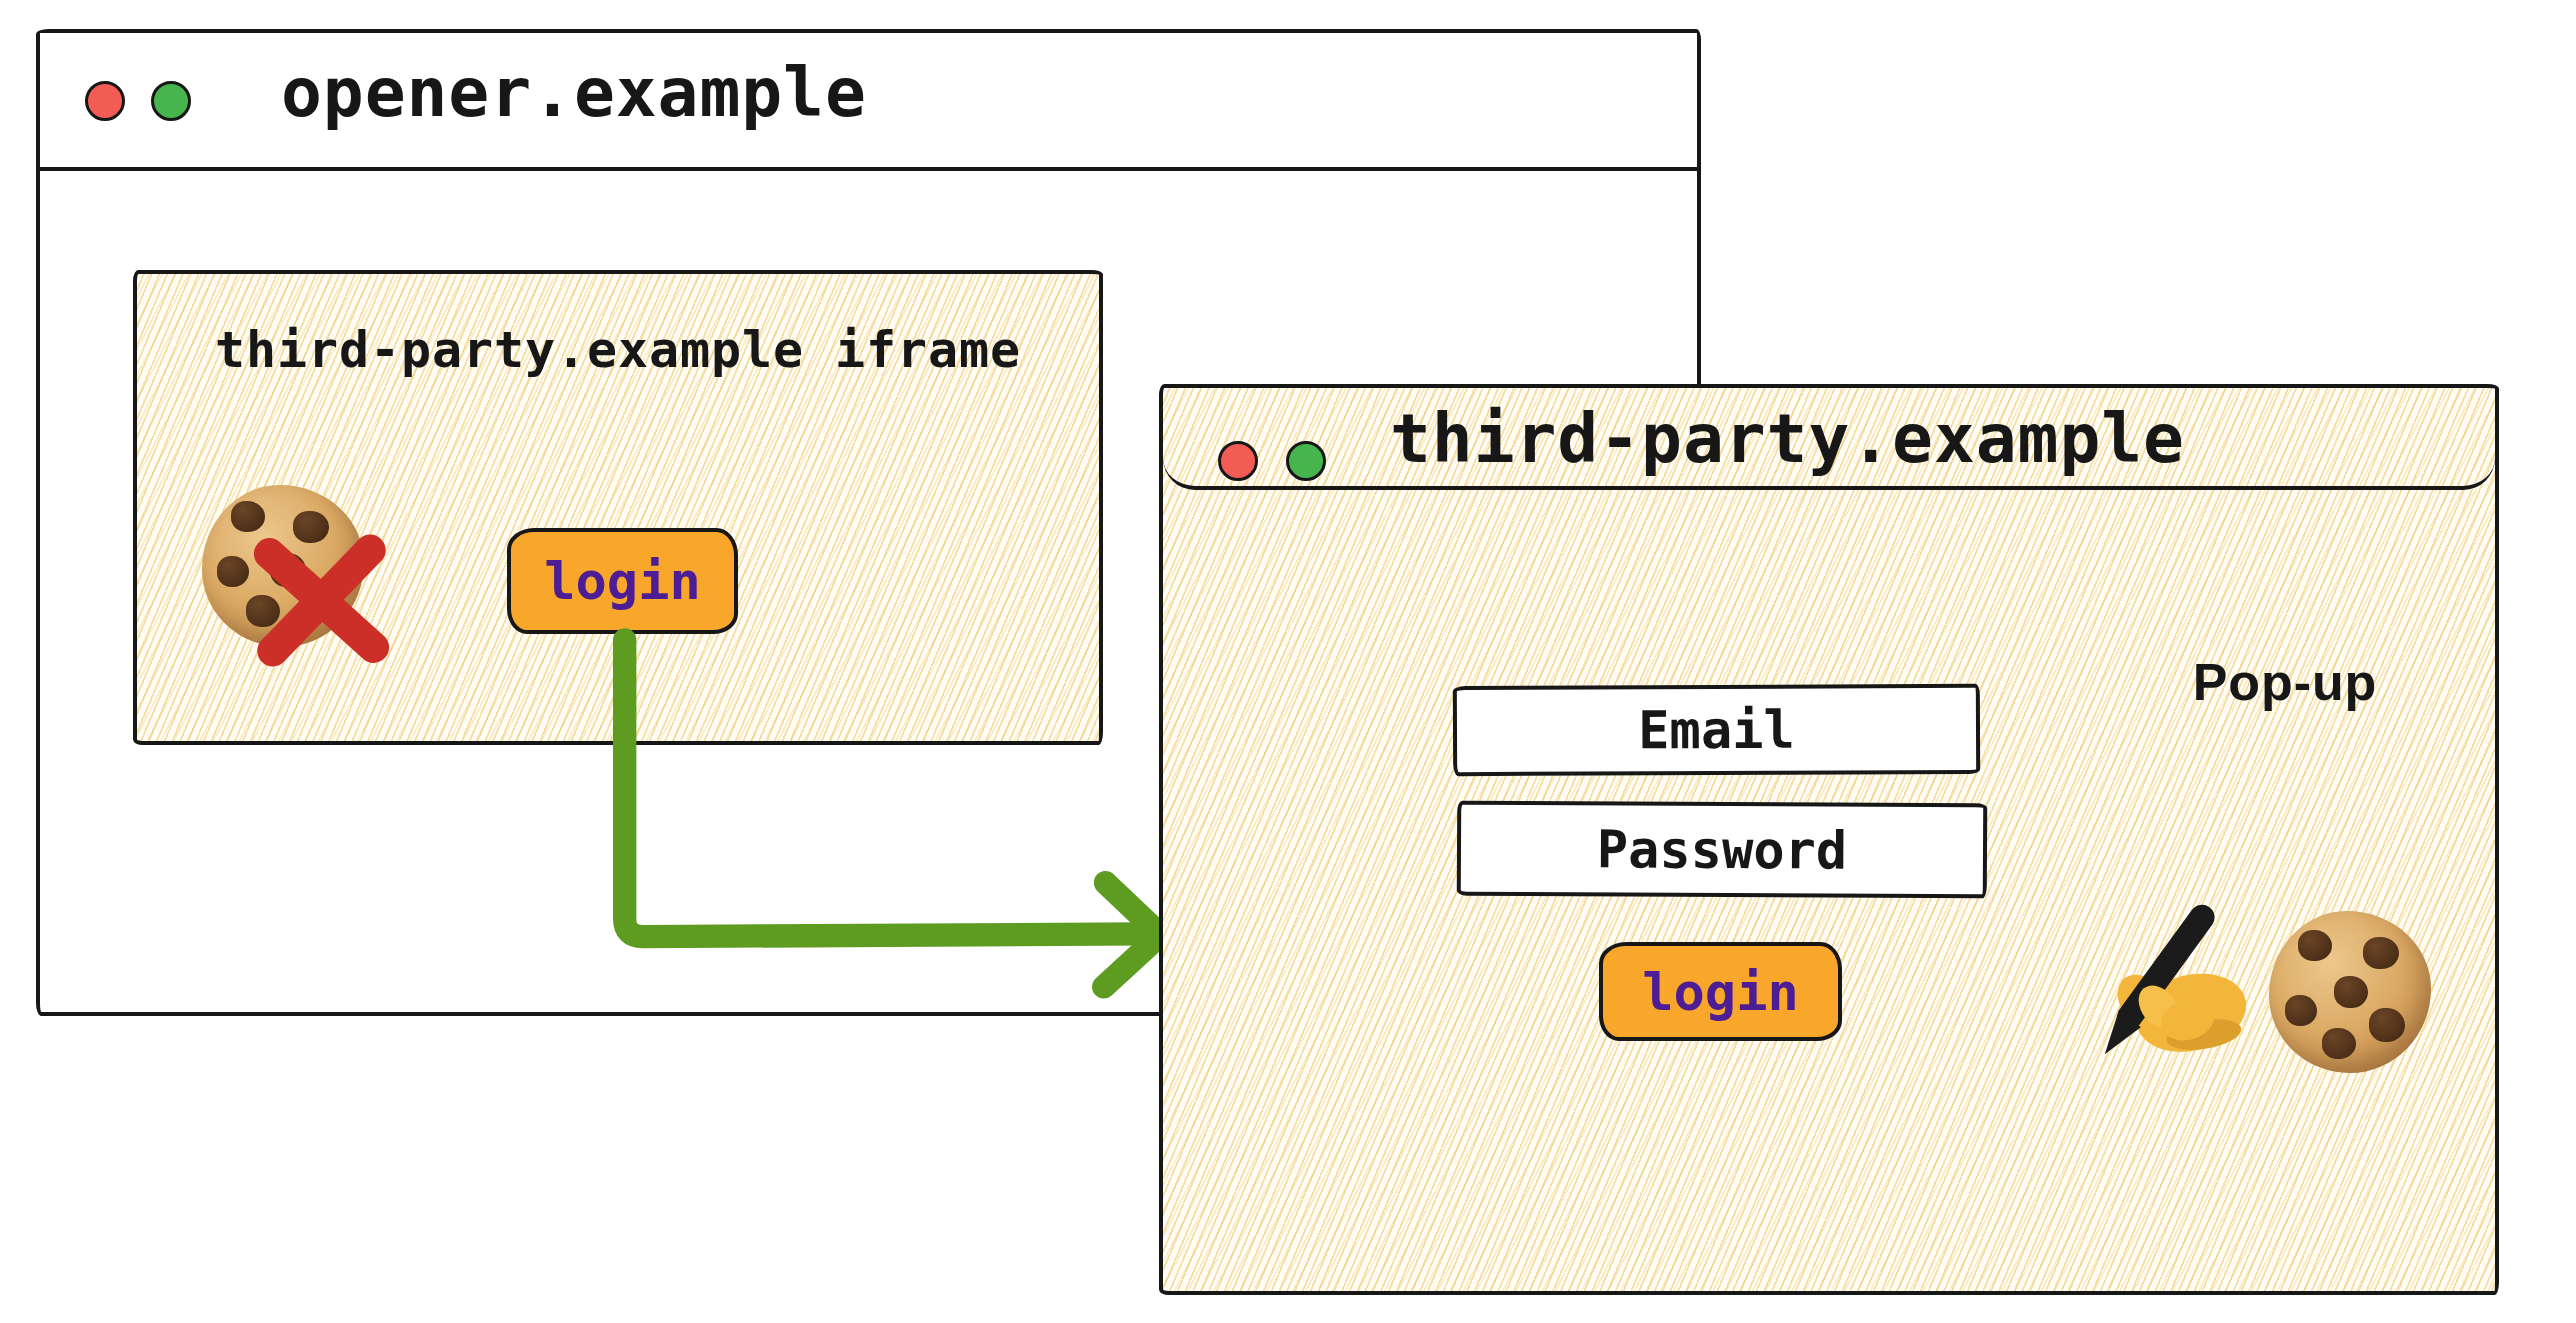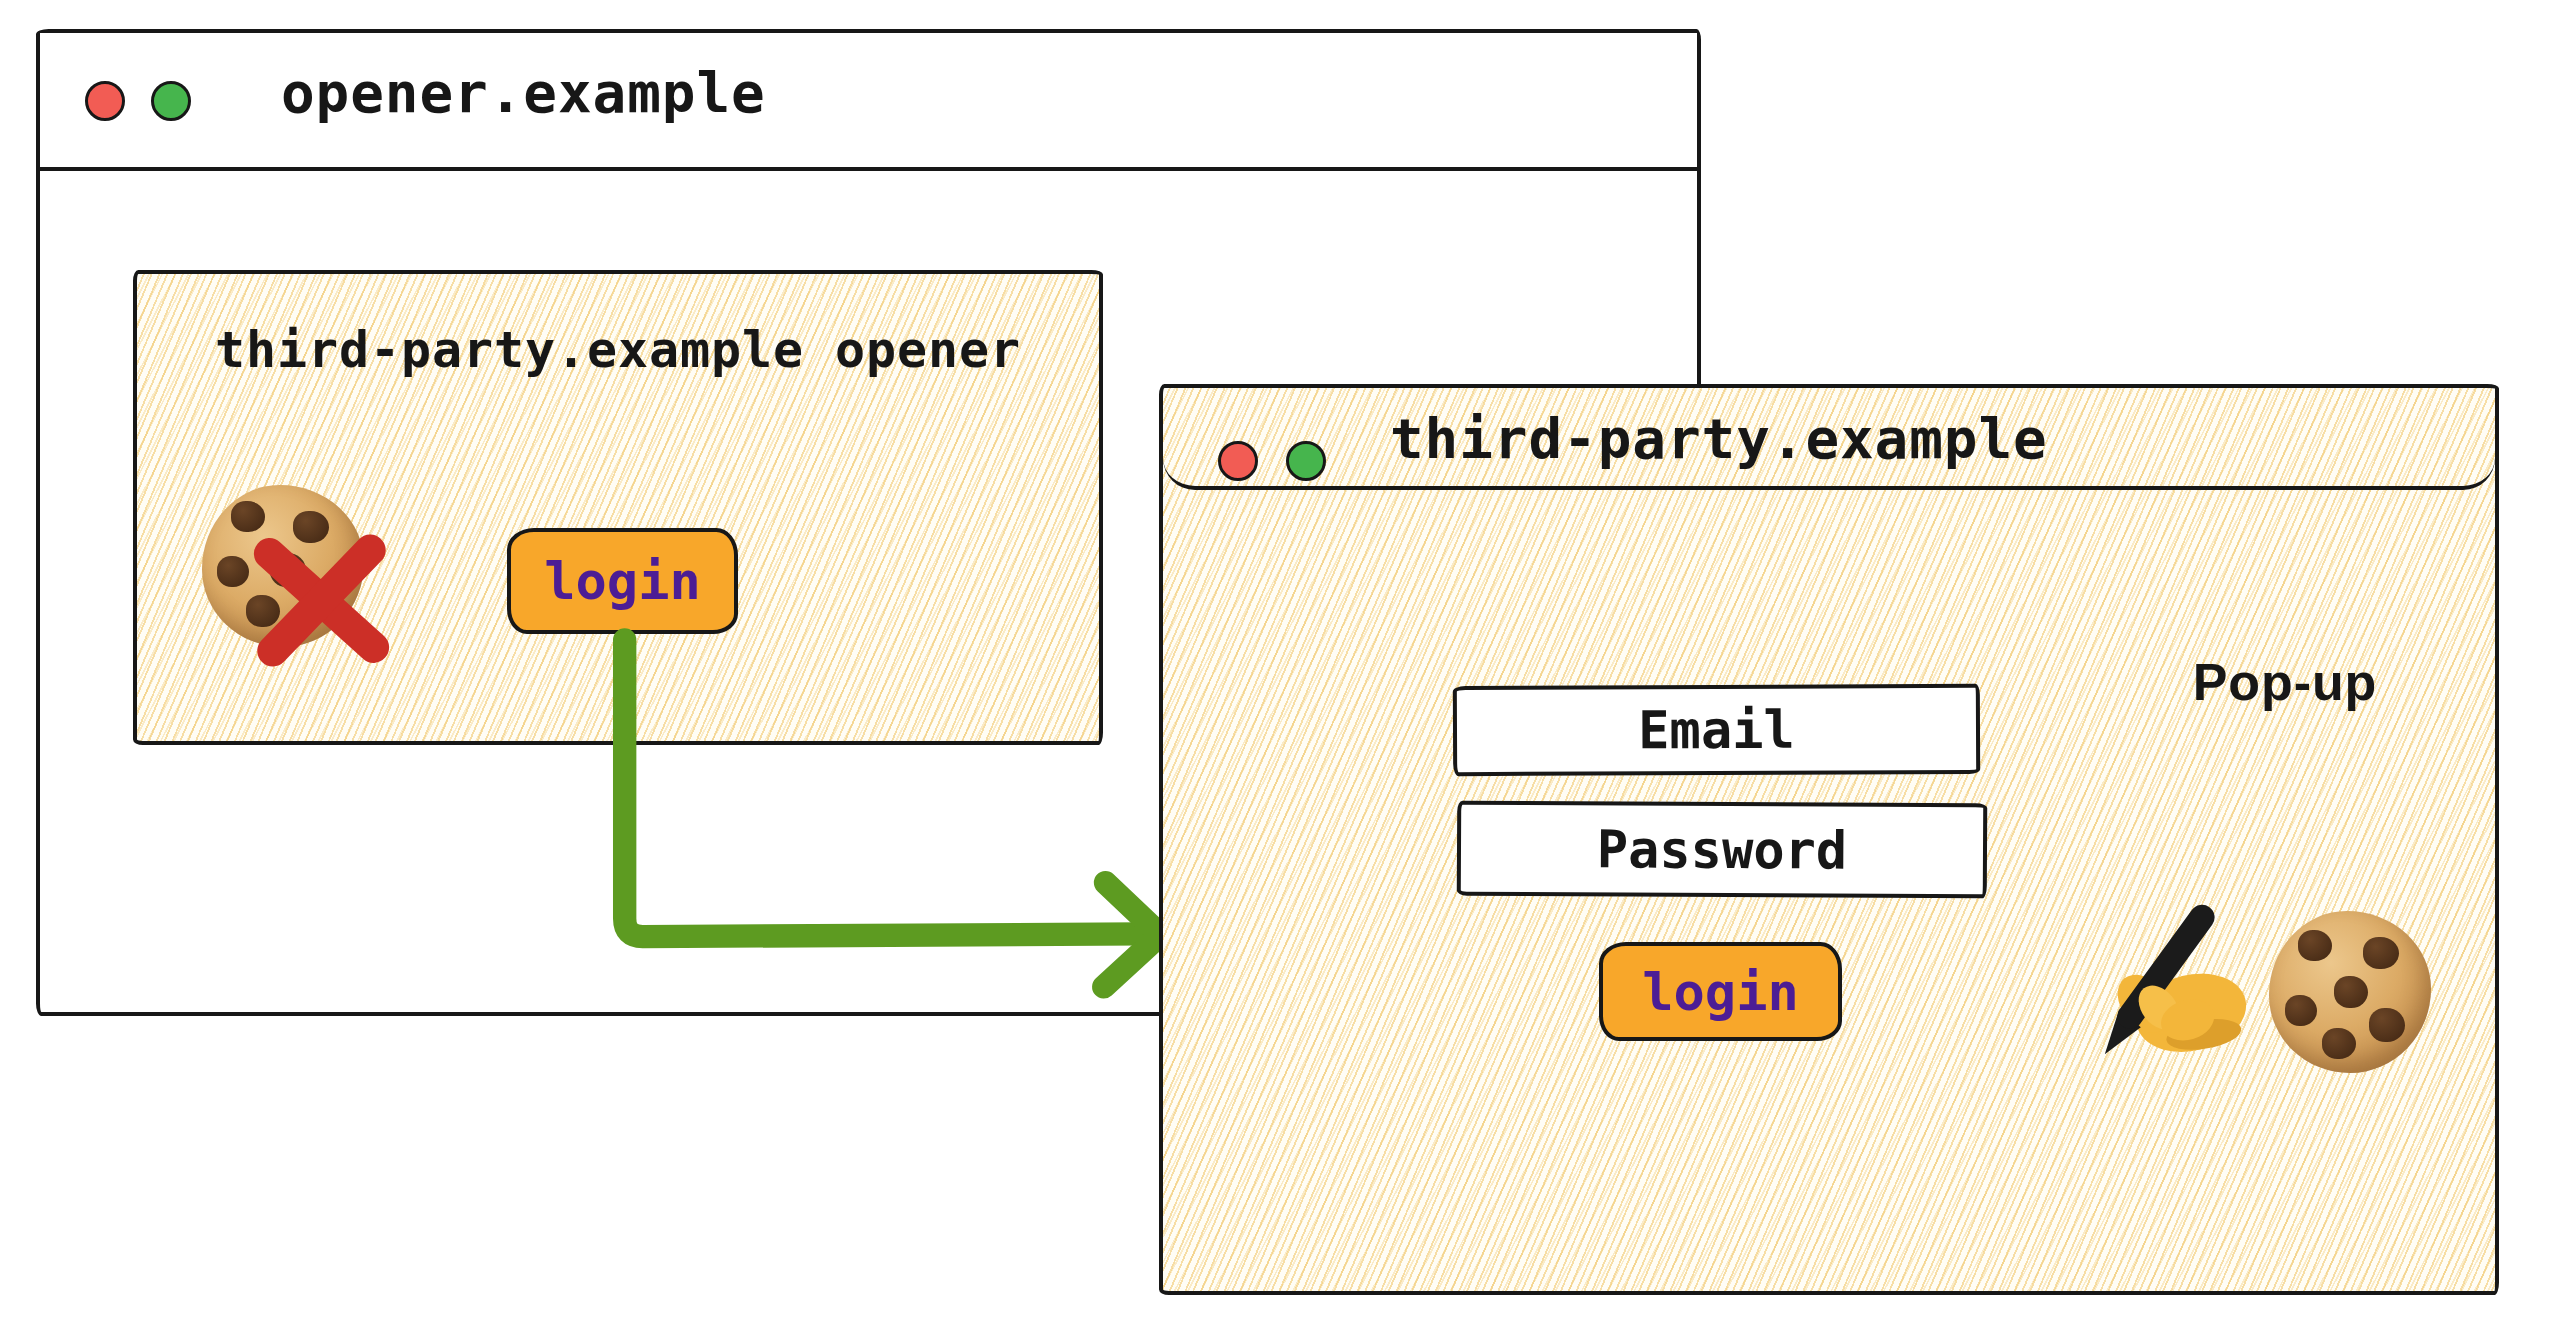--- a/index.html
+++ b/index.html
@@ -49,21 +49,21 @@
     border-radius: 50%;
     box-sizing: border-box;
   }
   .light.red   { background: #f25c54; }
   .light.green { background: #46b54d; }
   .titlebar .title {
     position: absolute;
     top: 0; bottom: 16px;
     display: flex;
     align-items: center;
-    font-size: 56px;
+    font-size: 68px;
     letter-spacing: 0.9px;
     white-space: nowrap;
   }
 
   
   .opener {
     left: 36px; top: 29px;
     width: 1665px; height: 987px;
     background: #ffffff;
     z-index: 1;
@@ -186,21 +186,21 @@
 
   <section class="window sketch opener">
     <header class="titlebar">
       <span class="light red"></span>
       <span class="light green"></span>
       <span class="title mono">opener.example</span>
     </header>
     <div class="opener-content">
 
       <div class="iframe-box hatch sketch2">
-        <div class="iframe-label mono">third-party.example opener</div>
+        <div class="iframe-label mono">third-party.example iframe</div>
 
         <div class="cookie" style="left:65px; top:211px; width:162px; height:162px;">
           <i class="chip" style="left:18%; top:10%; width:34px; height:31px;"></i>
           <i class="chip" style="left:56%; top:16%; width:36px; height:32px;"></i>
           <i class="chip" style="left:9%;  top:44%; width:32px; height:31px;"></i>
           <i class="chip" style="left:42%; top:42%; width:36px; height:34px;"></i>
           <i class="chip" style="left:64%; top:58%; width:36px; height:34px;"></i>
           <i class="chip" style="left:27%; top:68%; width:34px; height:32px;"></i>
         </div>
         <div class="cross" style="left:103px; top:245px;">

